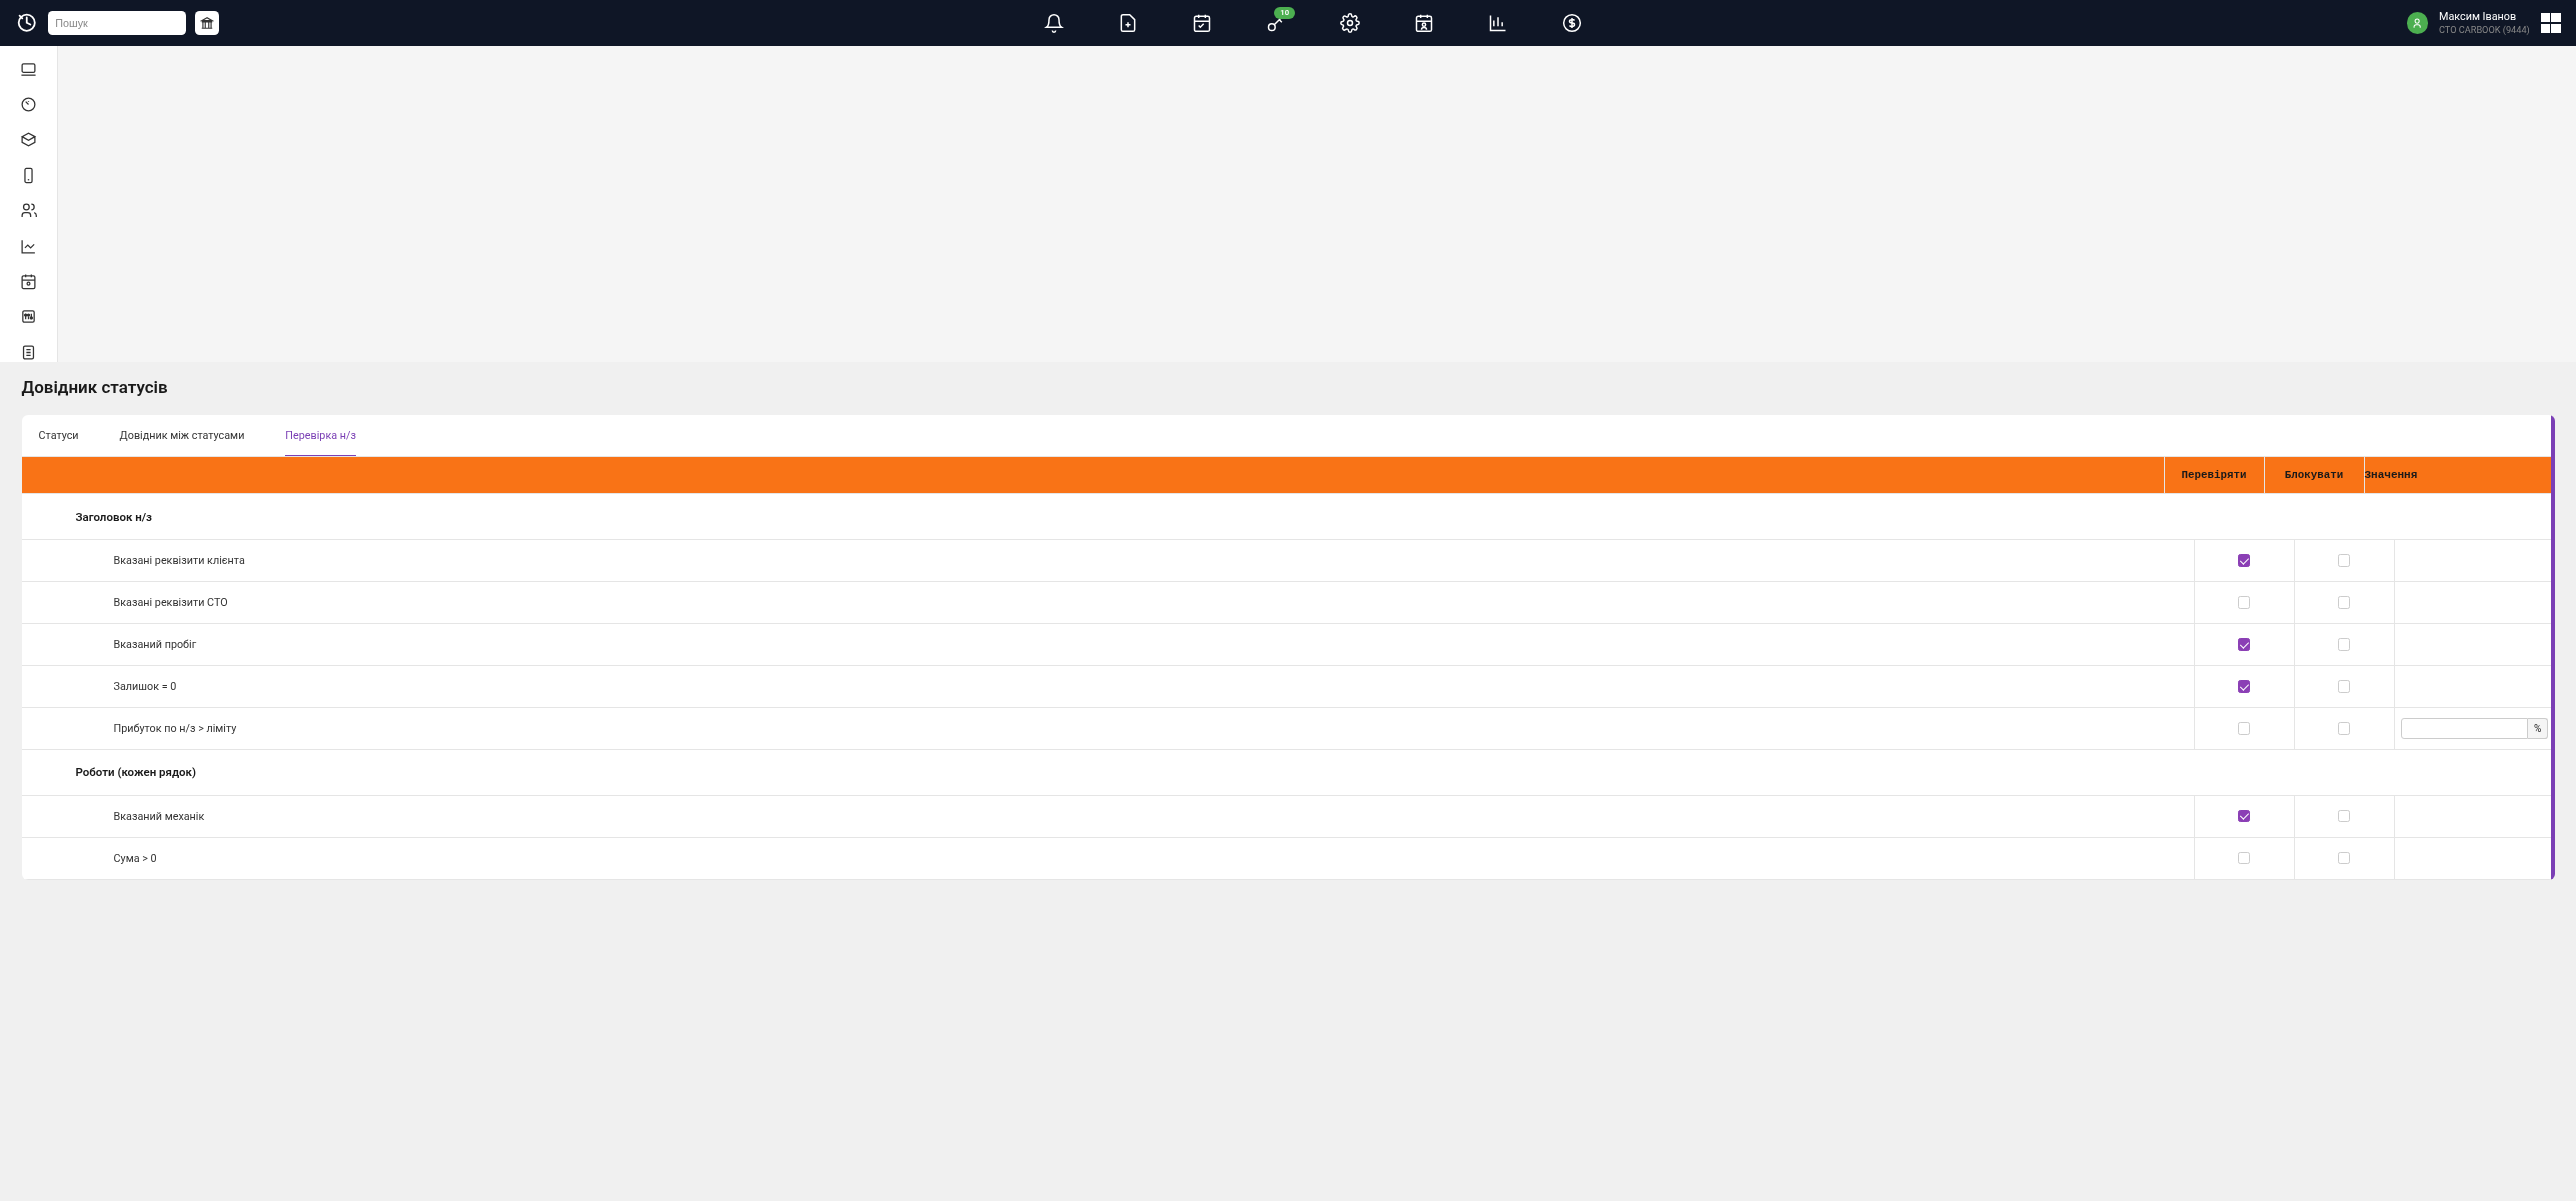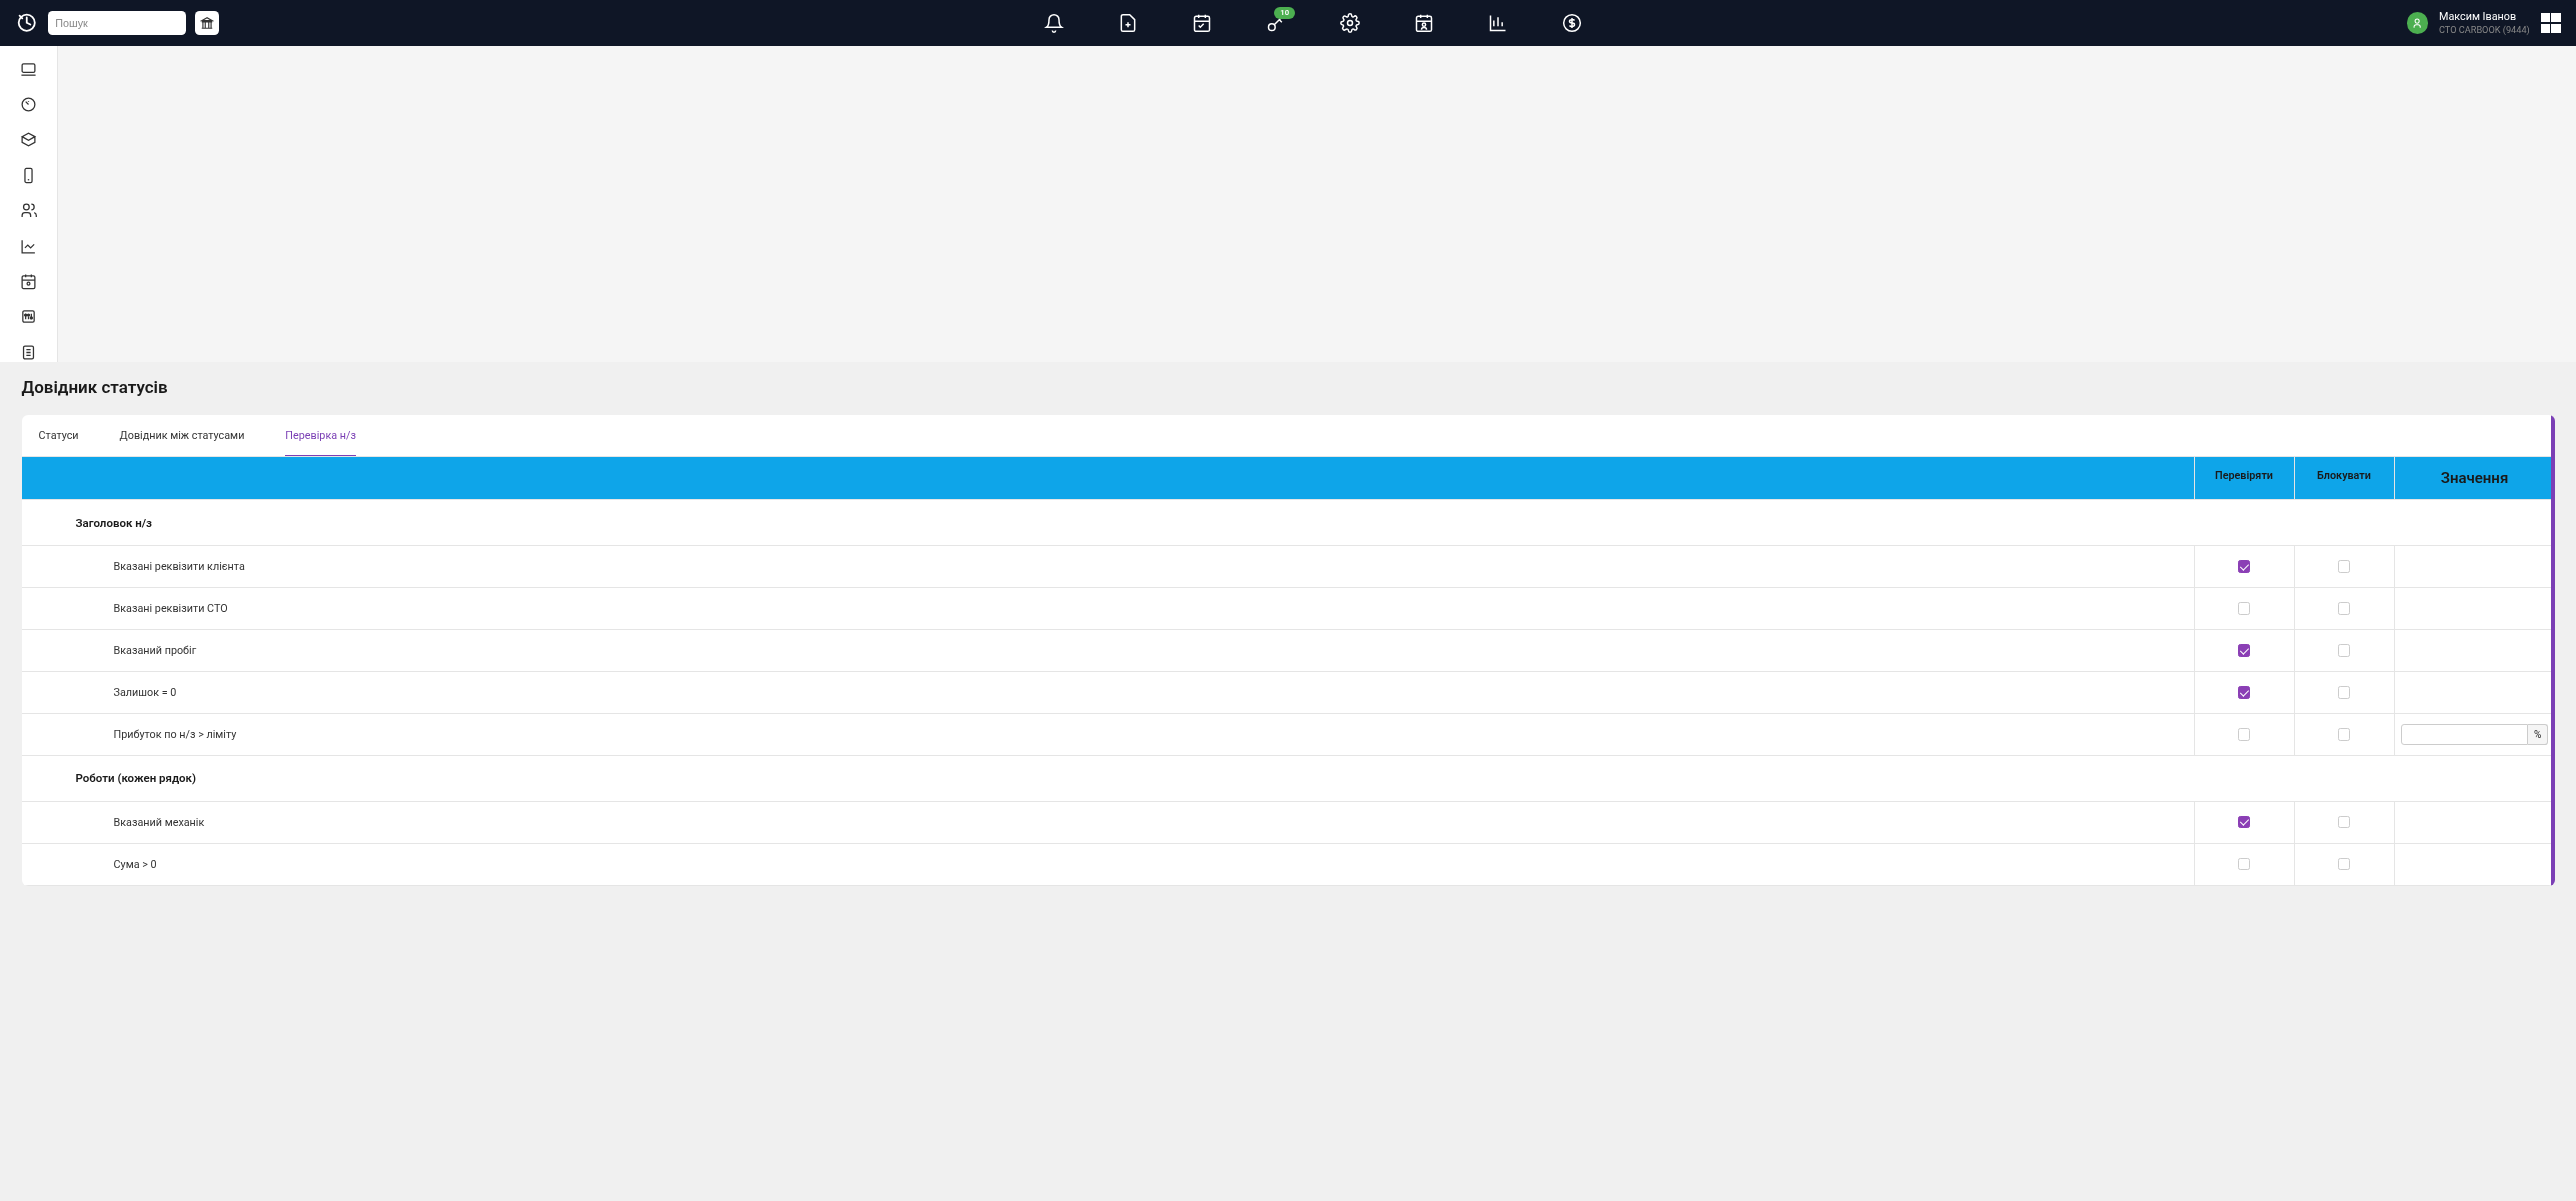--- a/index.html
+++ b/index.html
@@ -192,27 +192,28 @@
     .tab.active {
       color: #7b3fb5;
       border-bottom-color: #7b3fb5;
     }
     
     .table-area { padding-bottom: 0; }
     
     .table-header {
       display: flex;
       border-bottom: 0.8px solid #e5e5e5;
-      background: #0ea5e9;
+      background: #f97316;
+      font-family: Liberation Mono, monospace;
     }
     
     .col-label { flex: 1; padding: 12.3px 17px; }
     .col-check { width: 100px; text-align: center; padding: 12.3px 0; font-size: 10.8px; font-weight: 600; border-left: 0.8px solid #e5e5e5; }
     .col-block { width: 100px; text-align: center; padding: 12.3px 0; font-size: 10.8px; font-weight: 600; border-left: 0.8px solid #e5e5e5; }
-    .col-value { width: 161px; text-align: center; padding: 12.3px 0; font-size: 15px; font-weight: 600; border-left: 0.8px solid #e5e5e5; }
+    .col-value { width: 191px; padding: 12.3px 0; font-size: 11px; font-weight: 600; border-left: 0.8px solid #e5e5e5; }
     
     .section-header {
       padding: 15.4px 17px 15.4px 54px;
       font-size: 11.5px;
       font-weight: 600;
       color: #1a1a1a;
       border-bottom: 0.8px solid #e5e5e5;
     }
     
     .table-row {

